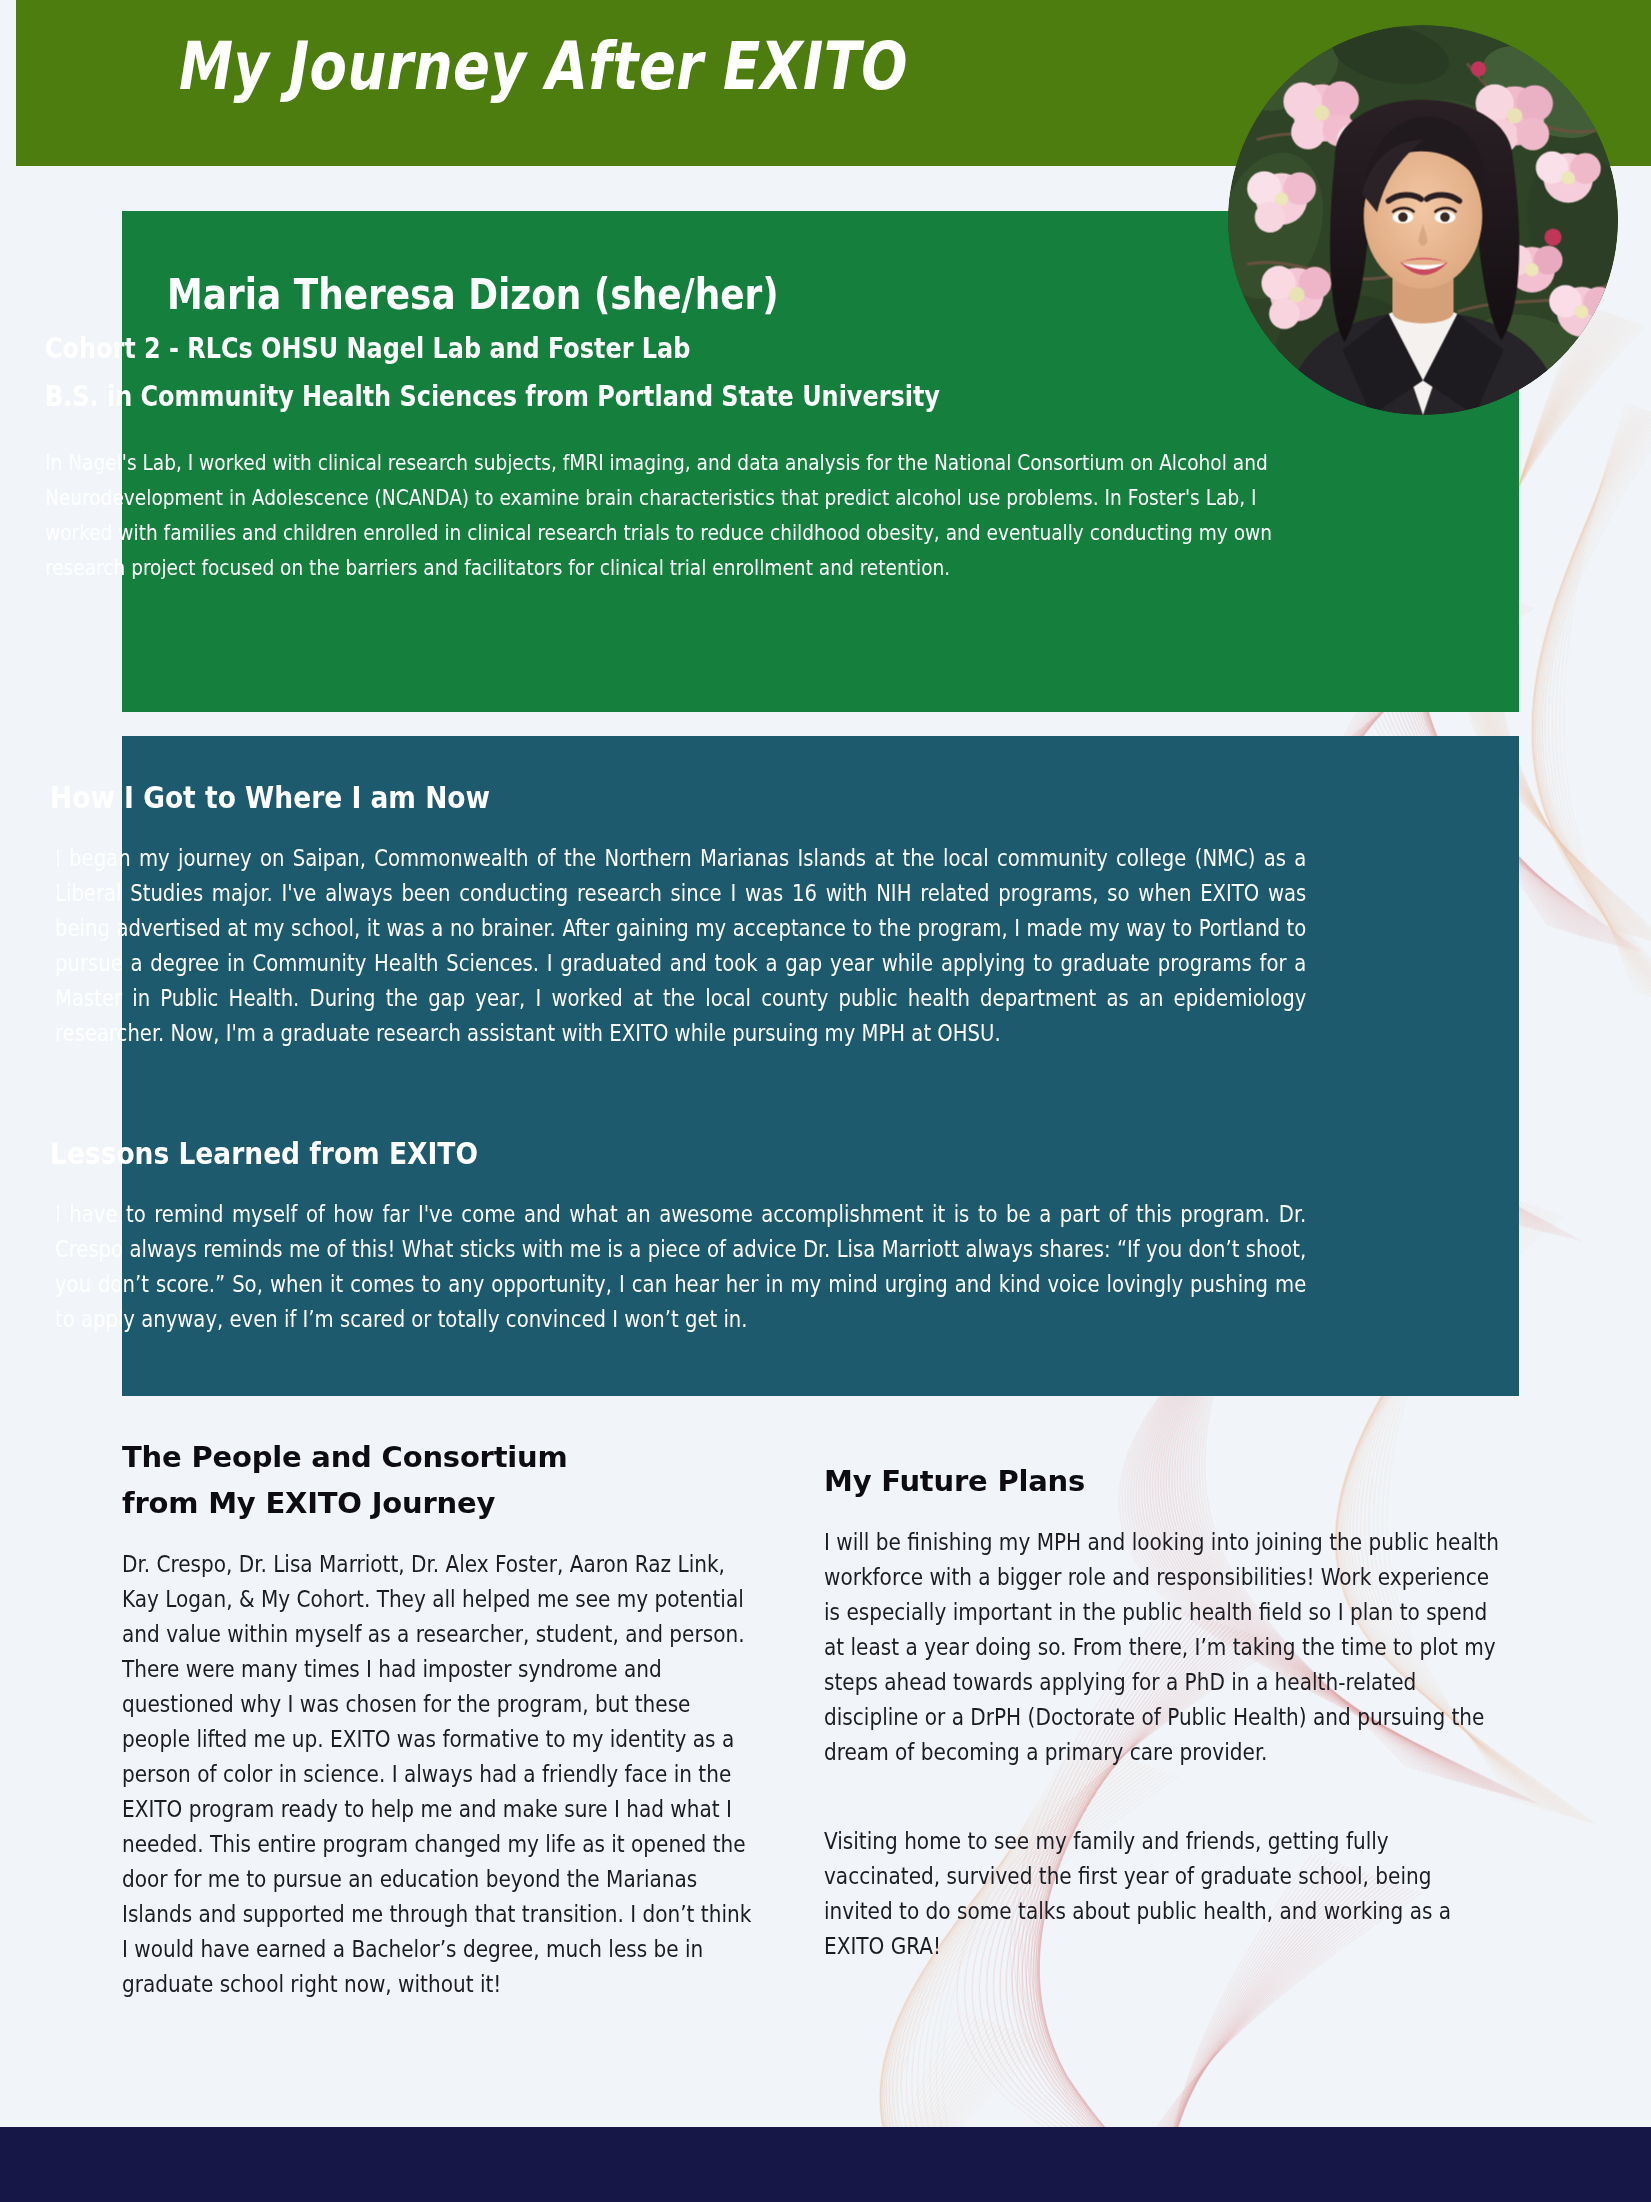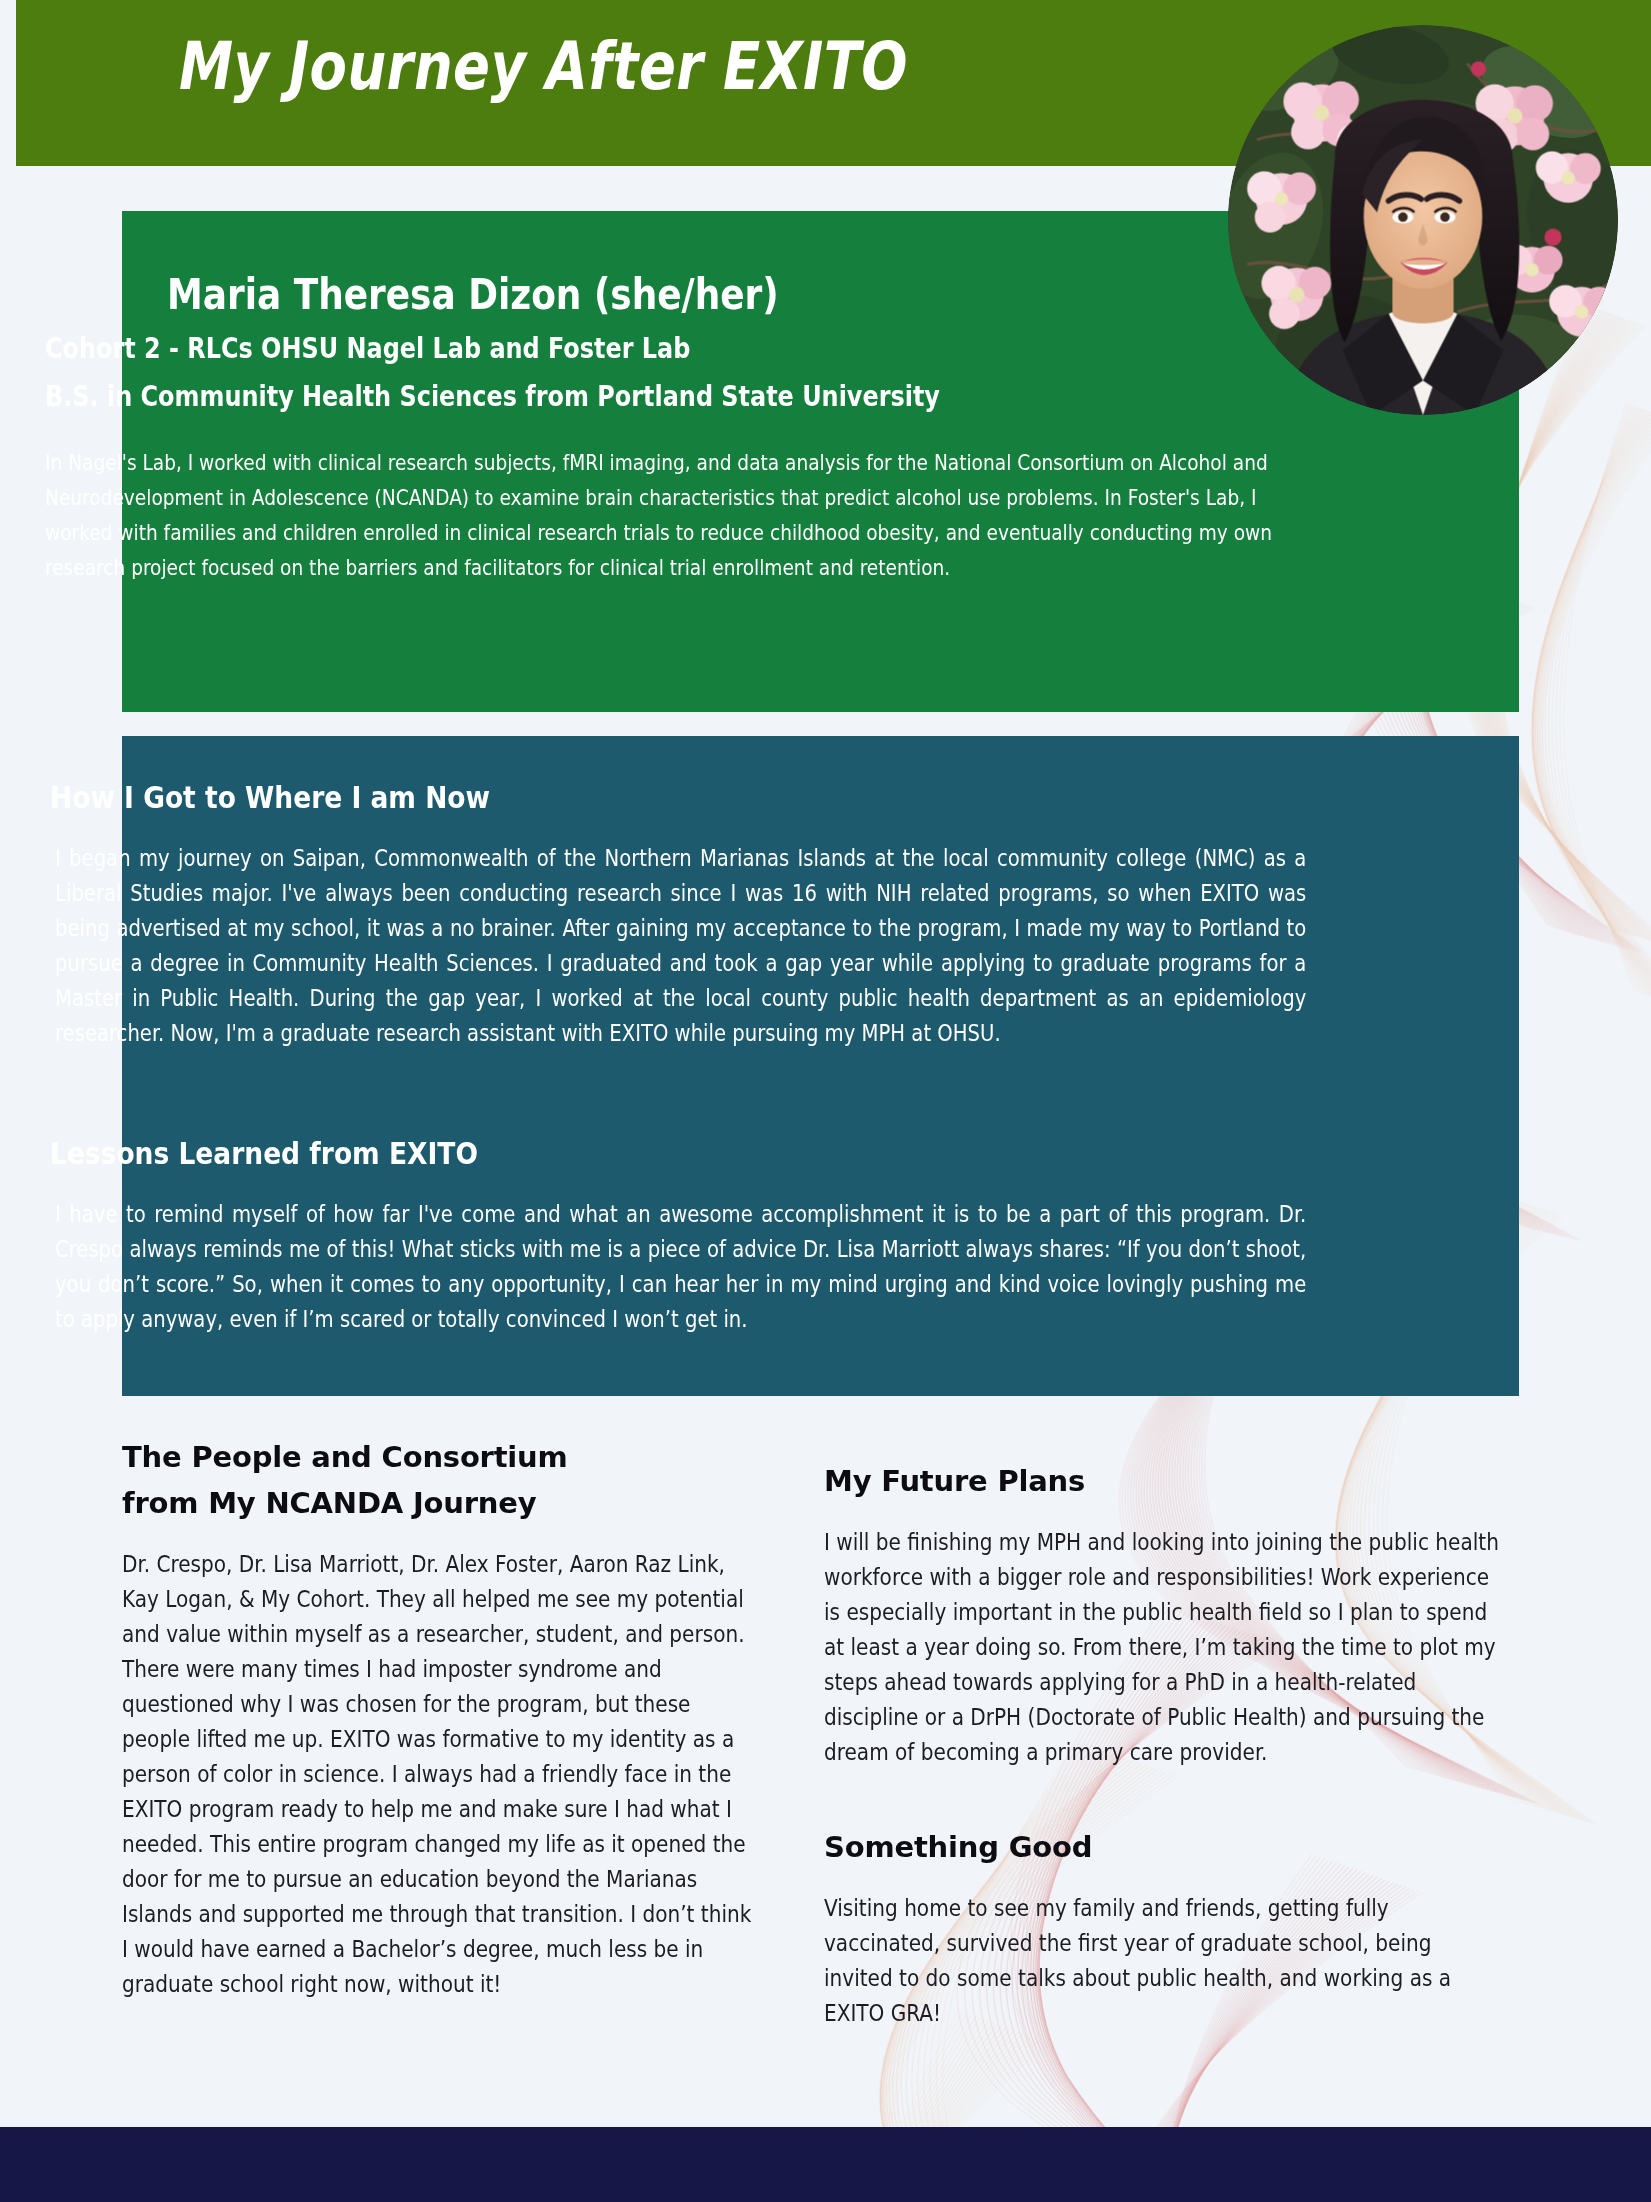--- a/index.html
+++ b/index.html
@@ -2140,29 +2140,28 @@
         <path d="M180 248 C 196 266, 214 266, 230 248 C 214 254, 196 254, 180 248 Z" fill="#c94a5c"></path>
         <path d="M182 249 C 196 258, 214 258, 228 249 C 214 252, 196 252, 182 249 Z" fill="#fdfdfd"></path>
         <path d="M180 248 C 196 242, 214 242, 230 248 C 214 244, 196 244, 180 248 Z" fill="#d4566a"></path>
       </g>
     </svg>
   </div>
 
   <div class="col-left">
     <div class="blk-head">
       <span>The People and Consortium</span><br>
-      <span>from My NCANDA Journey</span>
+      <span>from My EXITO Journey</span>
     </div>
     <p class="blk-body">Dr. Crespo, Dr. Lisa Marriott, Dr. Alex Foster, Aaron Raz Link, Kay Logan, &amp; My Cohort. They all helped me see my potential and value within myself as a researcher, student, and person. There were many times I had imposter syndrome and questioned why I was chosen for the program, but these people lifted me up. EXITO was formative to my identity as a person of color in science. I always had a friendly face in the EXITO program ready to help me and make sure I had what I needed. This entire program changed my life as it opened the door for me to pursue an education beyond the Marianas Islands and supported me through that transition. I don’t think I would have earned a Bachelor’s degree, much less be in graduate school right now, without it!</p>
   </div>
 
   <div class="col-right">
     <div class="blk-head">My Future Plans</div>
     <p class="blk-body">I will be finishing my MPH and looking into joining the public health workforce with a bigger role and responsibilities! Work experience is especially important in the public health field so I plan to spend at least a year doing so. From there, I’m taking the time to plot my steps ahead towards applying for a PhD in a health-related discipline or a DrPH (Doctorate of Public Health) and pursuing the dream of becoming a primary care provider.</p>
     <div class="spacer"></div>
-    <div class="blk-head">Something Good</div>
     <p class="blk-body">Visiting home to see my family and friends, getting fully vaccinated, survived the first year of graduate school, being invited to do some talks about public health, and working as a EXITO GRA!</p>
   </div>
 
   <div class="footer"></div>
 
 </div>
 
 
 </body></html>

